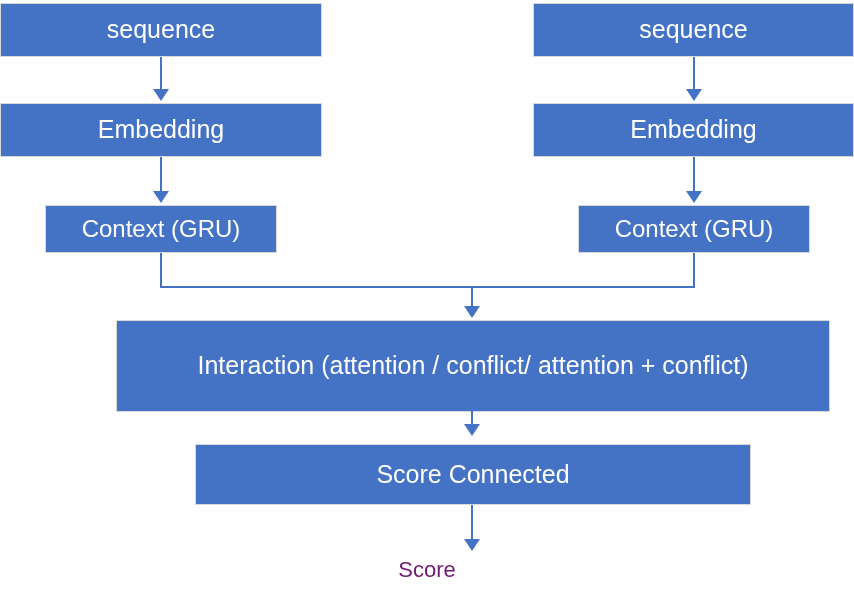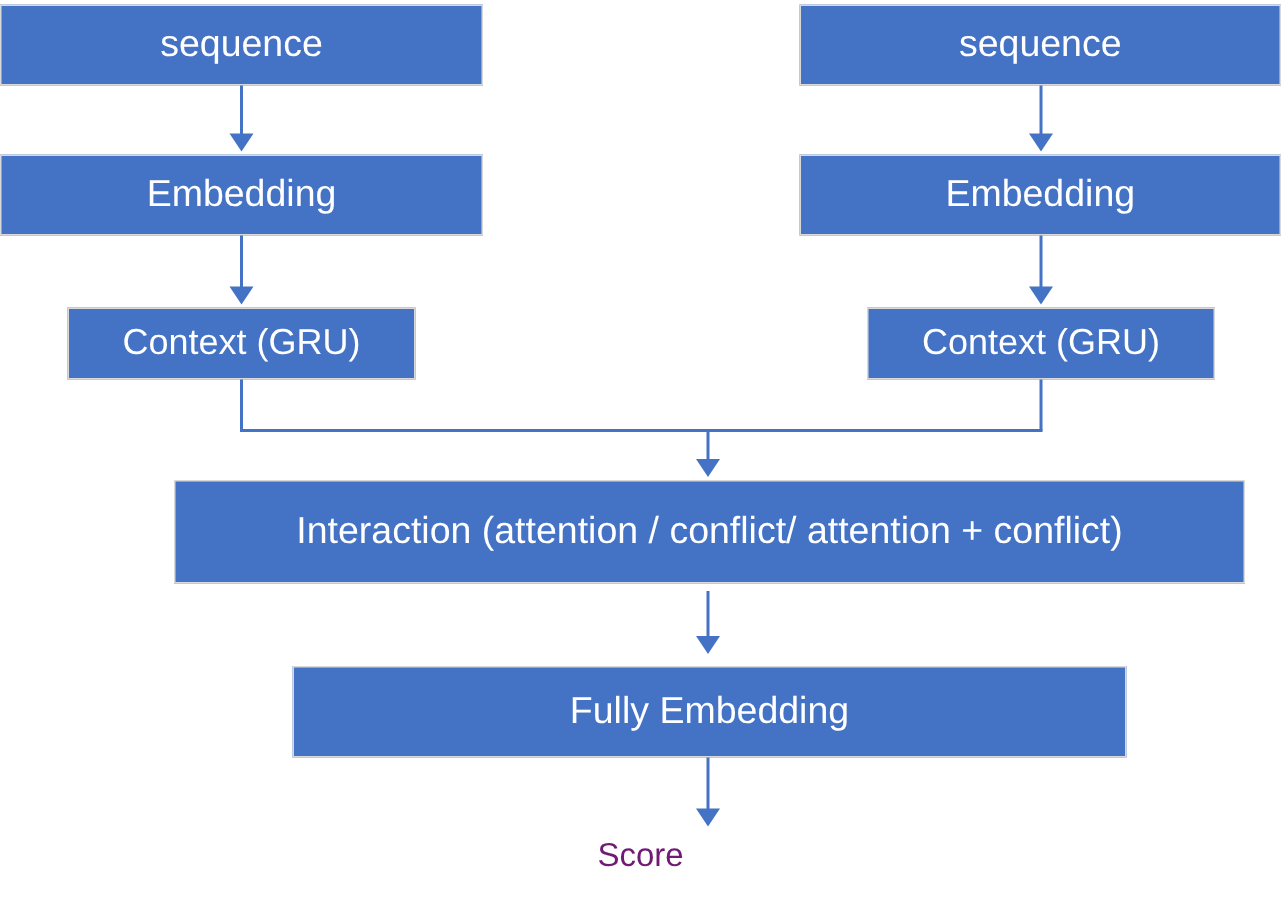--- a/index.html
+++ b/index.html
@@ -40,21 +40,21 @@
 
   
   #node-seq-left      { left: 0px;   top: 3px;   width: 322px; height: 54px;  font-size: 25px; }
   #node-emb-left      { left: 0px;   top: 103px; width: 322px; height: 54px;  font-size: 25px; }
   #node-ctx-left      { left: 45px;  top: 205px; width: 232px; height: 48px;  font-size: 24px; }
 
   #node-seq-right     { left: 533px; top: 3px;   width: 321px; height: 54px;  font-size: 25px; }
   #node-emb-right     { left: 533px; top: 103px; width: 321px; height: 54px;  font-size: 25px; }
   #node-ctx-right     { left: 578px; top: 205px; width: 232px; height: 48px;  font-size: 24px; }
 
-  #node-interaction   { left: 116px; top: 320px; width: 714px; height: 69px;  font-size: 25px; }
+  #node-interaction   { left: 116px; top: 320px; width: 714px; height: 92px;  font-size: 25px; }
   #node-fully-conn    { left: 195px; top: 444px; width: 556px; height: 61px;  font-size: 25px; }
 
   #node-score {
     position: absolute;
     left: 0px;
     top: 557px;
     width: 854px;
     text-align: center;
     color: #701a75;
     font-size: 22px;
@@ -156,21 +156,21 @@
   <div class="arrowhead" id="conn-merge-head"></div>
 
   <div class="node" id="node-interaction">
     <span class="node-label">Interaction (attention / conflict/ attention + conflict)</span>
   </div>
 
   <div class="conn-v" id="conn-inter-fc-line"></div>
   <div class="arrowhead" id="conn-inter-fc-head"></div>
 
   <div class="node" id="node-fully-conn">
-    <span class="node-label">Fully Embedding</span>
+    <span class="node-label">Score Connected</span>
   </div>
 
   <div class="conn-v" id="conn-fc-score-line"></div>
   <div class="arrowhead" id="conn-fc-score-head"></div>
 
   <div id="node-score">Score</div>
 
 </div>
 
 </body></html>

